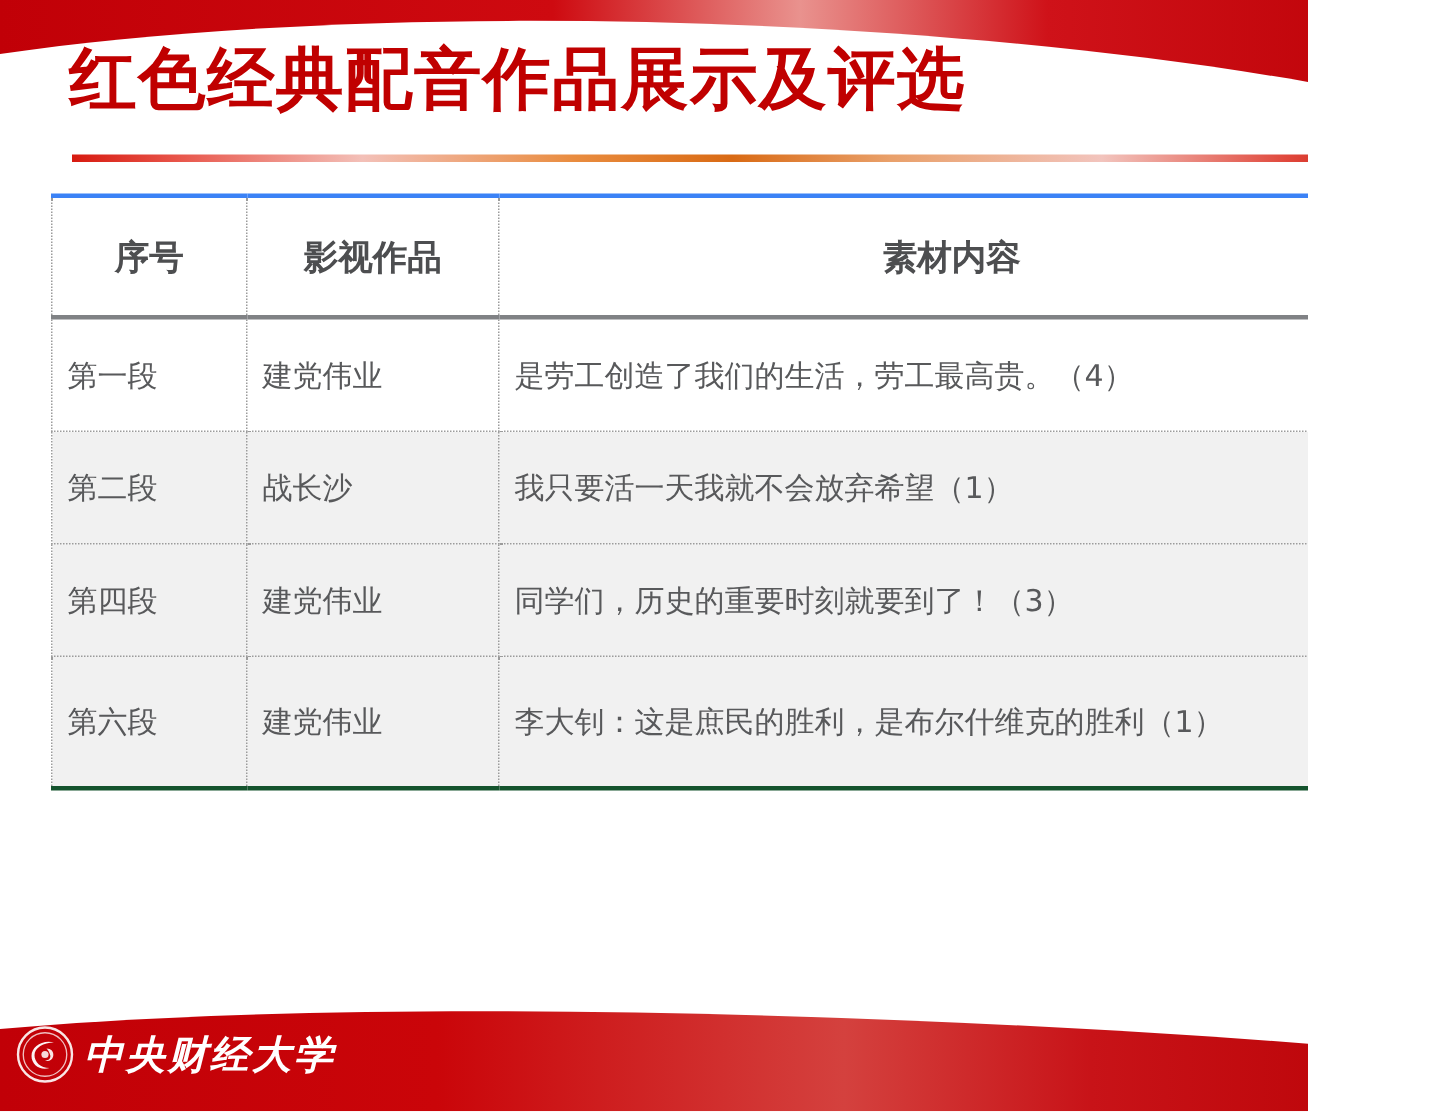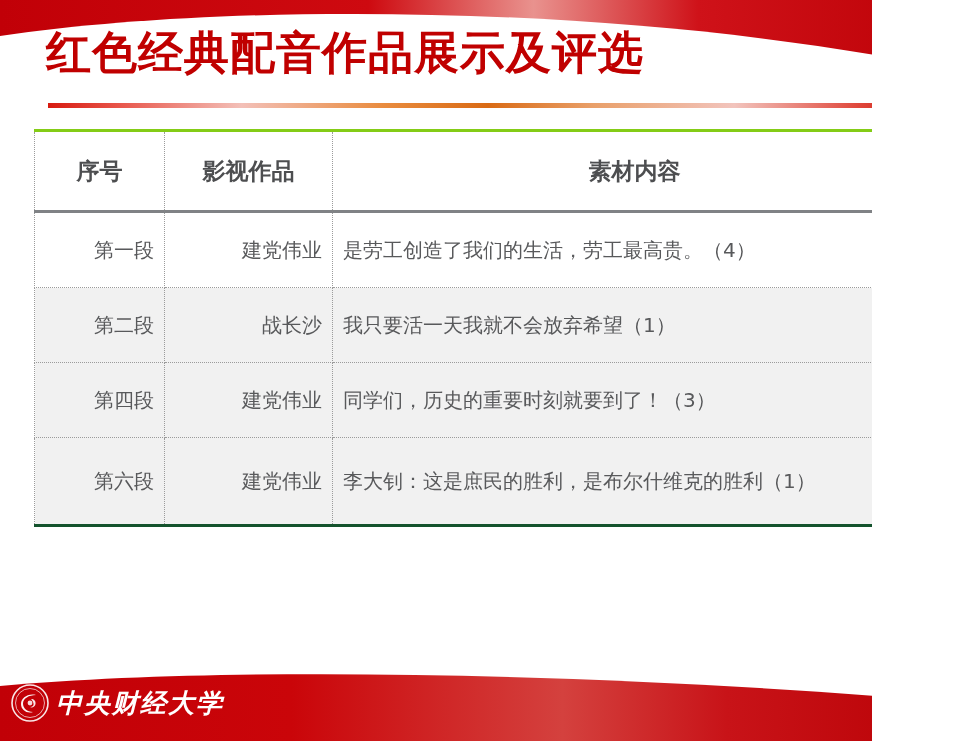--- a/index.html
+++ b/index.html
@@ -100,31 +100,31 @@
     font-weight: normal;
     background: #ffffff;
   }
 
   table.data-table thead th {
     height: 78px;
     font-size: 23px;
     font-weight: bold;
     color: #4d4e50;
     text-align: center;
-    border-top: 3px solid #84cc16;
+    border-top: 3px solid #3b82f6;
     border-bottom: 3px solid #808285;
     background: #ffffff;
   }
 
   table.data-table tbody tr td { height: 74px; }
   table.data-table tbody tr.alt td { background: #F1F1F1; }
   table.data-table tbody tr.tall td { height: 86px; }
   table.data-table tbody tr:last-child td { border-bottom: 3px solid #14532d; }
 
-  td.col-no, td.col-work { text-align: right; }
+  td.col-no, td.col-work { text-align: left; }
   td.col-text {
     text-align: left;
     padding-left: 18px;
     line-height: 1.45;
   }
 
   
   .footer-band {
     position: absolute;
     left: 0;

